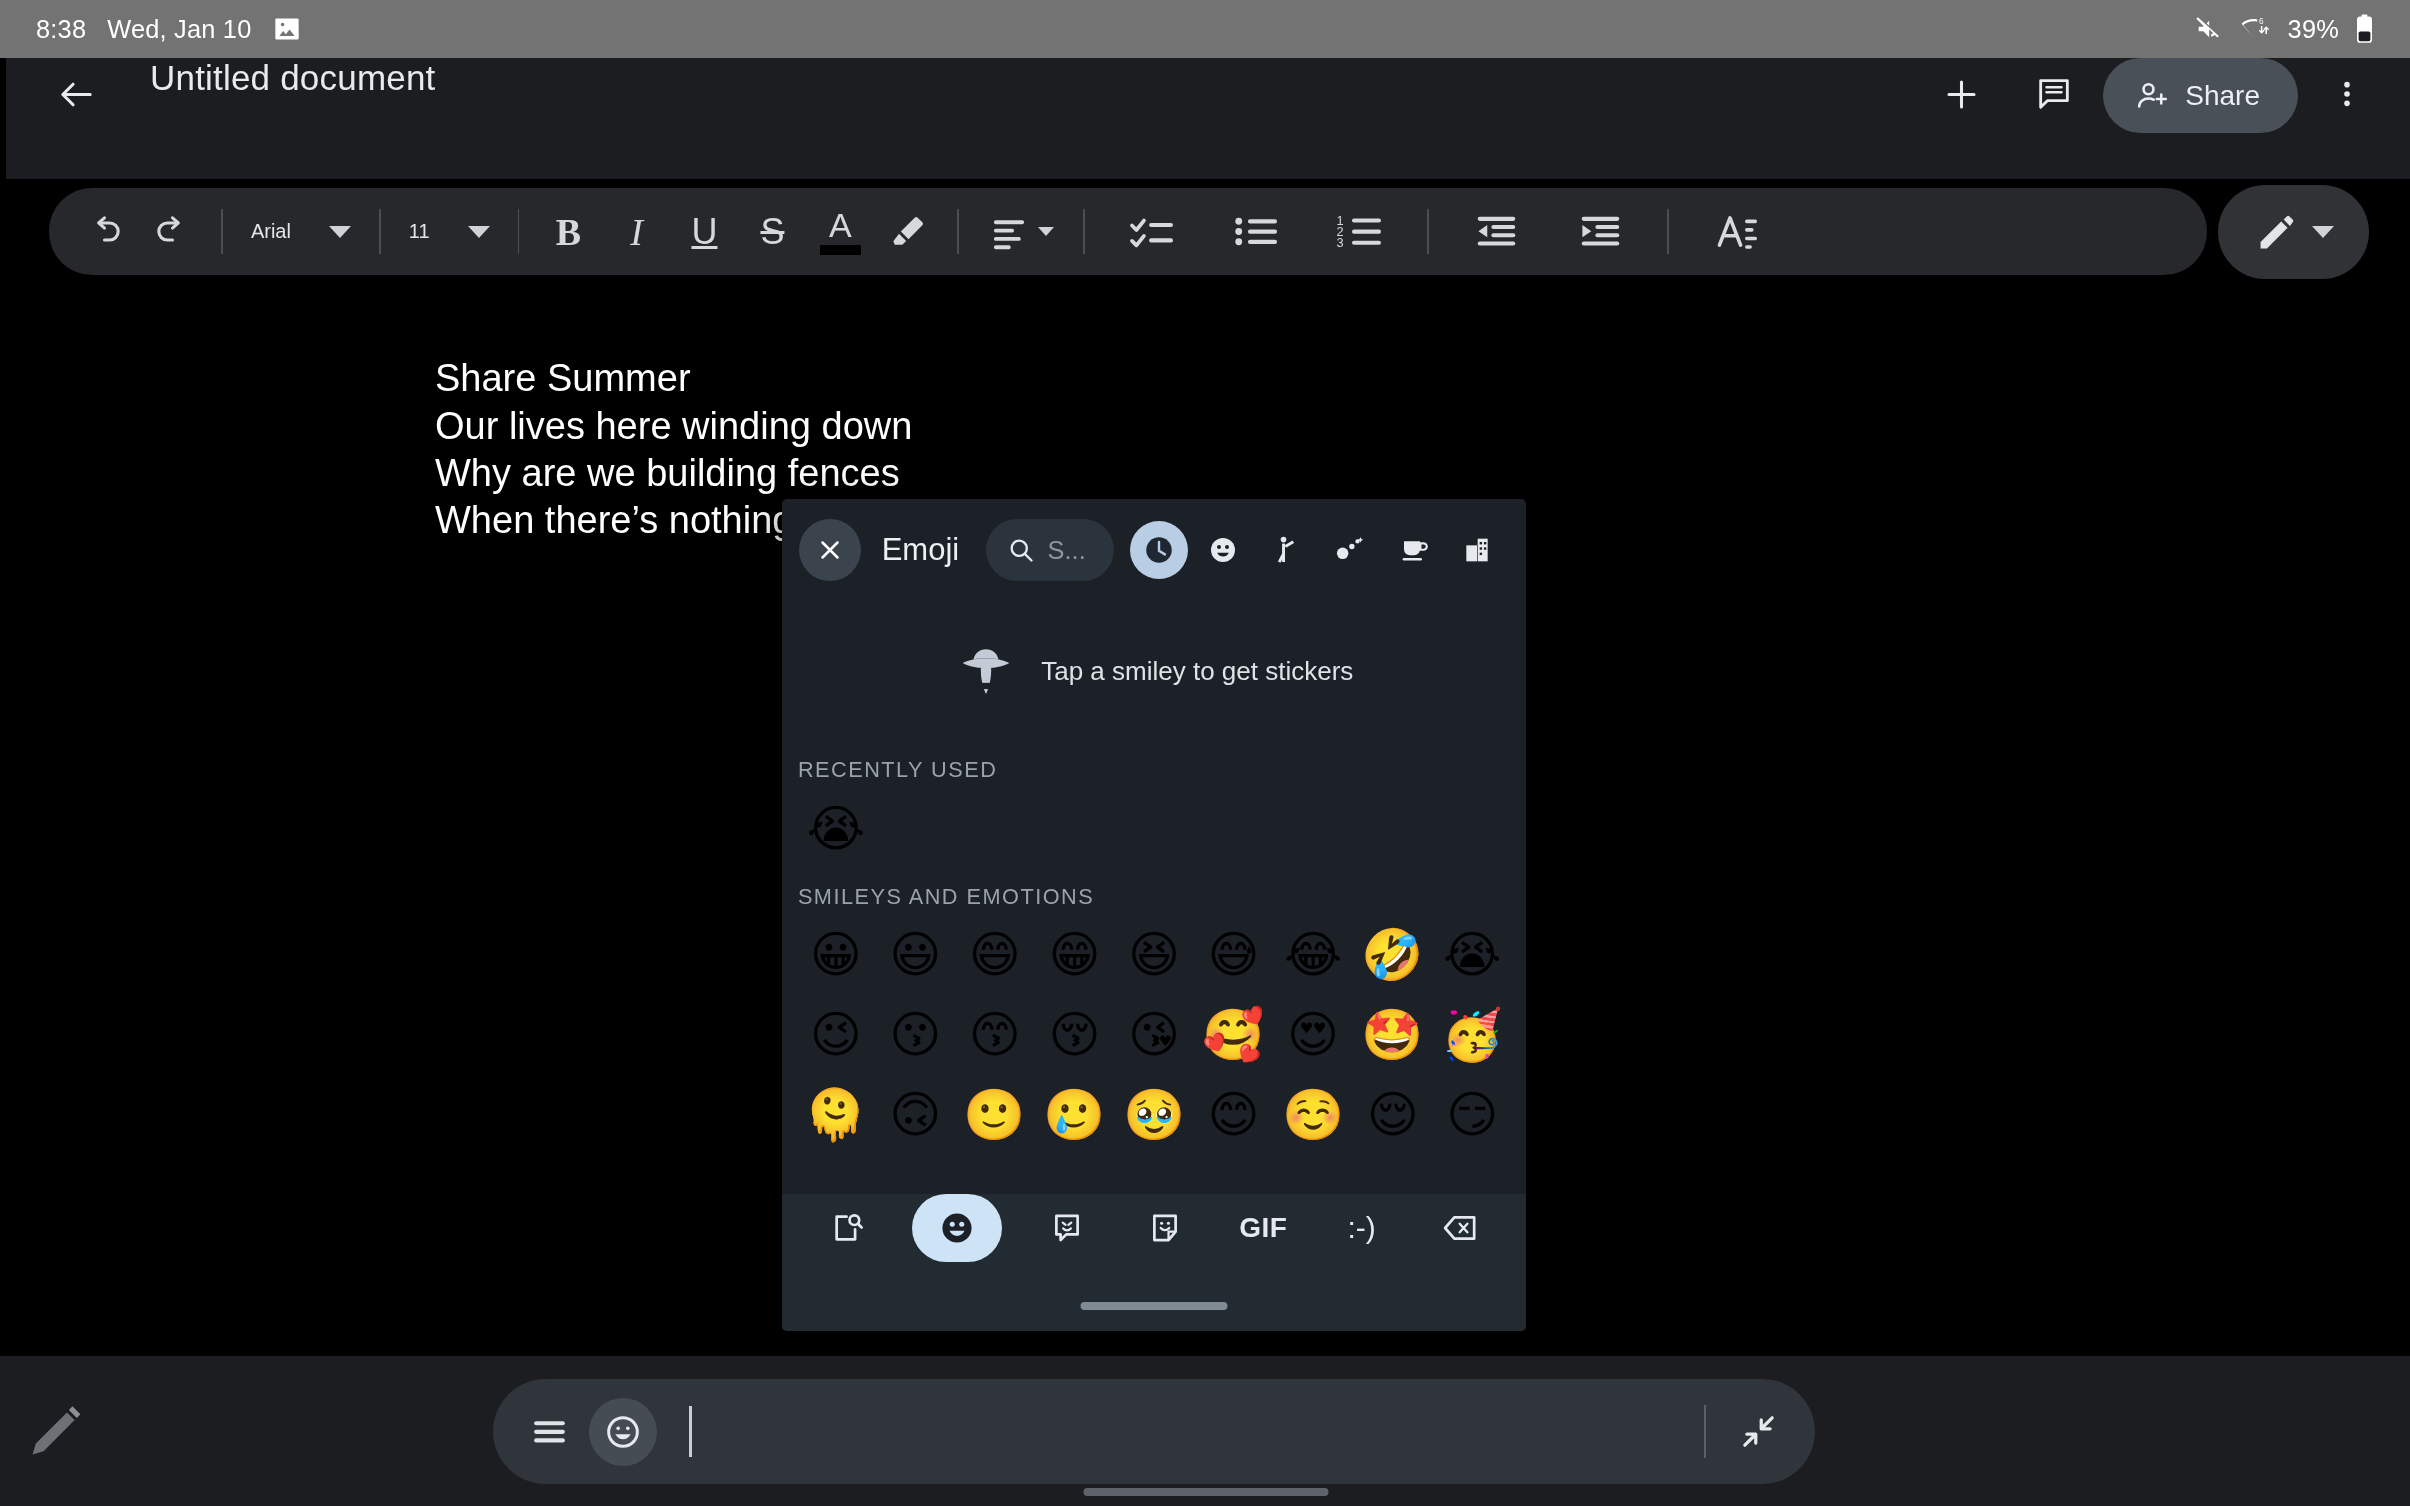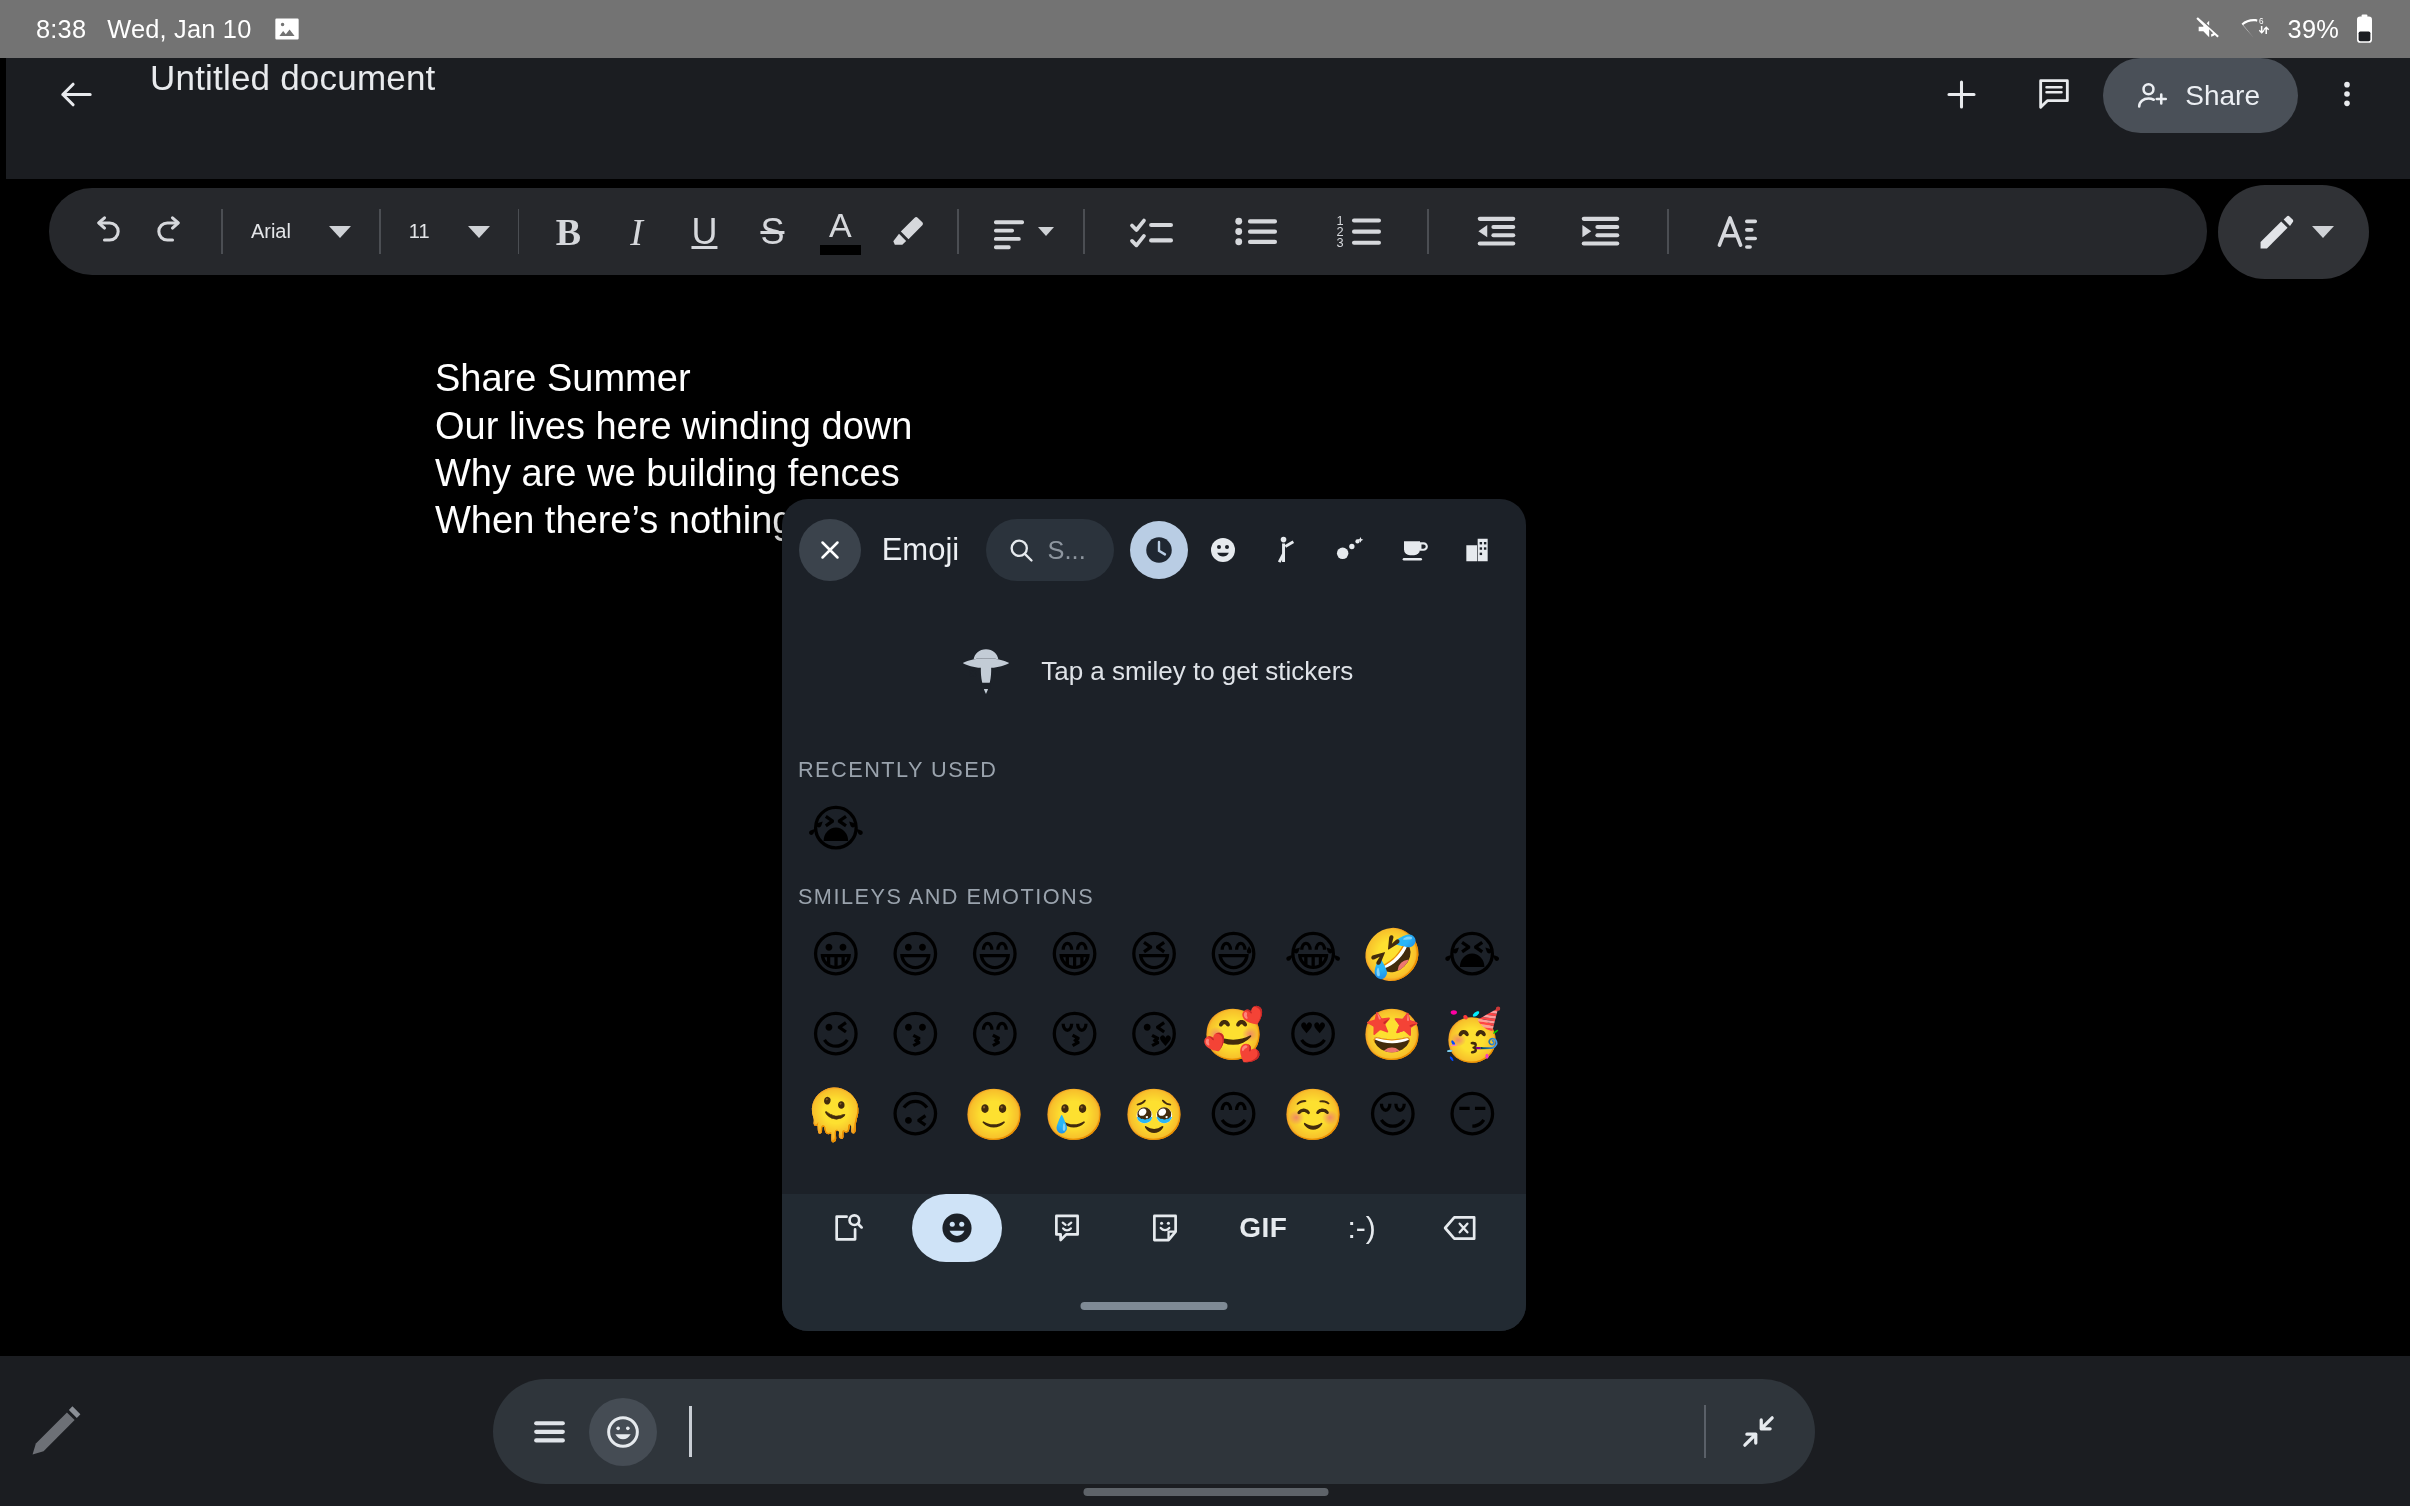--- a/index.html
+++ b/index.html
@@ -82,21 +82,21 @@
   .docarea { position: absolute; top: 282px; left: 0; width: 2411px; height: 1073px; background: #000; }
   .doc-line {
     position: absolute; left: 435px;
     color: #fff; font-size: 38px; line-height: 47px; white-space: nowrap;
   }
 
   
   .emoji-panel {
     position: absolute; top: 499px; left: 782px;
     width: 744px; height: 832px;
-    background: #1c2128; border-radius: 26px;
+    background: #1c2128; border-radius: 5px;
     overflow: hidden;
     box-shadow: 0 9.4px 38px rgba(0,0,0,.55);
   }
   .emoji-head {
     height: 102px; display: flex; align-items: center; padding: 0 17px; gap: 9.4px;
   }
   .ep-close {
     width: 62px; height: 62px; border-radius: 50%;
     background: #3b434c; display: flex; align-items: center; justify-content: center;
     flex: 0 0 auto;

